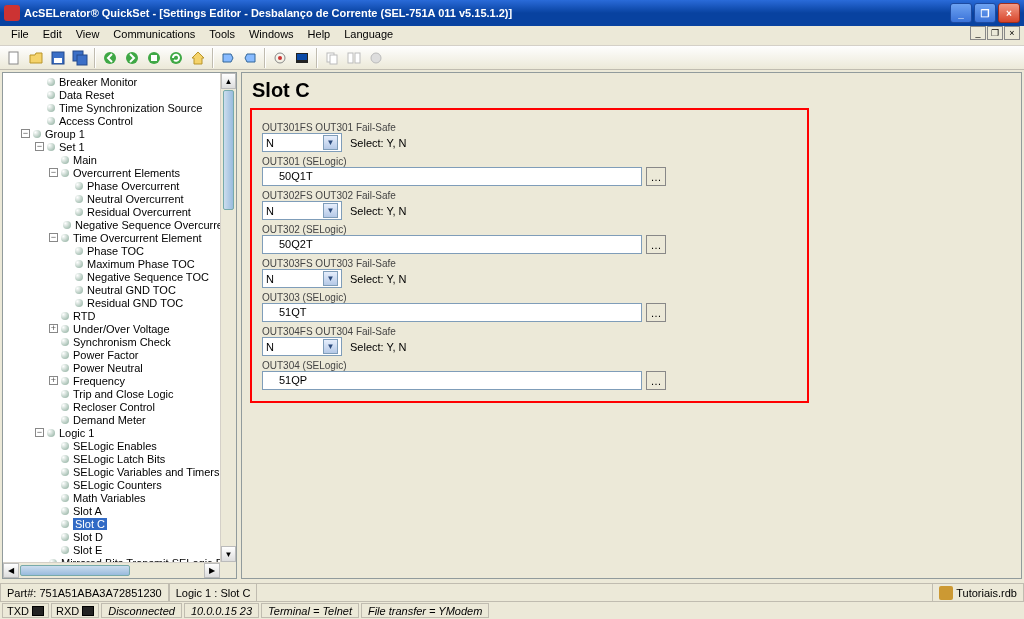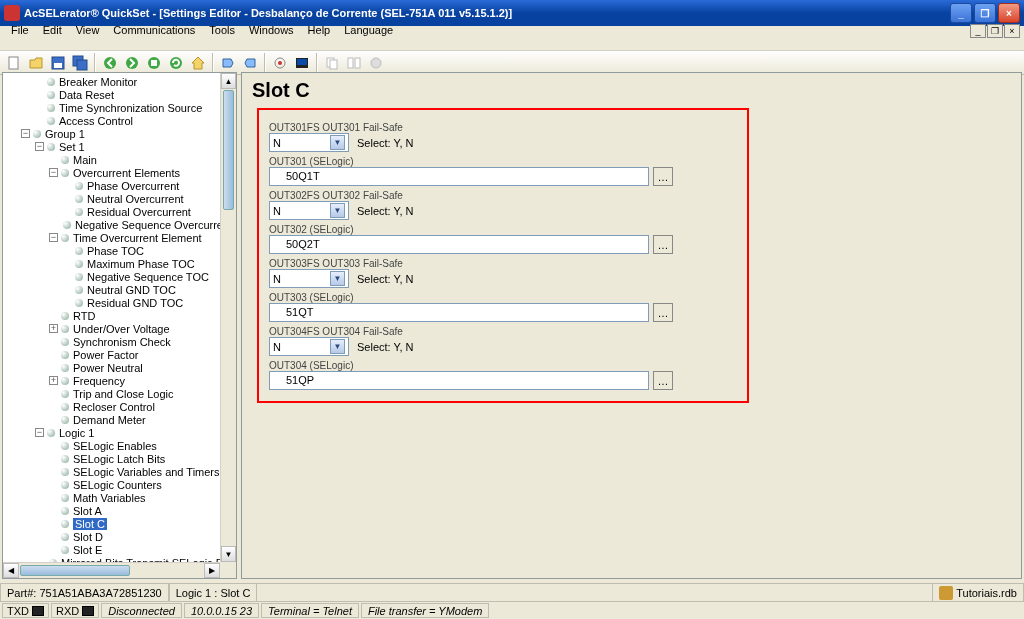--- a/index.html
+++ b/index.html
@@ -7,21 +7,21 @@
 
   
   .titlebar { height:26px; background:linear-gradient(#2a6bd9,#0842a0 50%,#0842a0 100%); color:#fff; display:flex; align-items:center; padding:0 4px; }
   .titlebar .icon { width:16px; height:16px; background:#c33; border-radius:3px; margin-right:4px; position:relative; }
   .titlebar .title { flex:1; font-weight:bold; }
   .winbtns { display:flex; gap:2px; }
   .winbtn { width:22px; height:20px; background:linear-gradient(#6ea3f2,#3a72d8); border:1px solid #1d4aa0; border-radius:3px; display:flex; align-items:center; justify-content:center; color:#fff; font-weight:bold; font-size:10px; }
   .winbtn.close { background:linear-gradient(#f29b86,#d8452b); border-color:#a02e1d; }
 
   
-  .menubar { height:20px; background:#ece9d8; display:flex; align-items:flex-end; padding:12px 4px; border-bottom:1px solid #d4d0c8; }
+  .menubar { height:20px; background:#ece9d8; display:flex; align-items:flex-start; padding:0 4px; border-bottom:1px solid #d4d0c8; }
   .menubar span { padding:2px 7px; cursor:default; }
   .menubar .mdi-btns { margin-left:auto; display:flex; gap:0; }
   .mdi-btn { width:16px; height:14px; border:1px solid #888; background:#ece9d8; margin-left:1px; display:flex; align-items:center; justify-content:center; font-size:9px; }
 
   
   .toolbar { height:24px; background:linear-gradient(#fefefe,#ece9d8); border-bottom:1px solid #c0bcb0; display:flex; align-items:center; padding:0 4px; gap:2px;}
   .tbtn { width:20px; height:20px; display:flex; align-items:center; justify-content:center; border:1px solid transparent; }
   .tbtn svg, .tbtn span { width:16px; height:16px; }
   .tsep { width:2px; height:20px; border-left:1px solid #c0bcb0; border-right:1px solid #fff; margin:0 2px; }
 
@@ -39,21 +39,21 @@
   .tree-corner{ position:absolute; right:0; bottom:0; width:16px; height:16px; background:#ece9d8;}
 
   .node { display:flex; align-items:center; height:13px; white-space:nowrap; cursor:default; }
   .exp { width:9px; height:9px; border:1px solid #888; background:#fff; margin-right:3px; display:flex; align-items:center; justify-content:center; font-size:9px; line-height:1; color:#555; }
   .bullet { width:8px; height:8px; border-radius:50%; background:radial-gradient(circle at 30% 30%,#fff,#8a9); margin-right:4px; flex-shrink:0; }
   .node.sel .lbl { background:#316ac5; color:#fff; padding:0 2px; }
   .ind1{padding-left:14px;} .ind2{padding-left:28px;} .ind3{padding-left:42px;} .ind4{padding-left:56px;}
 
   .content-pane { flex:1; background:#ece9d8; border:1px solid #919b9c; margin:2px; position:relative; overflow:hidden; }
   .content-title { font-size:20px; font-weight:bold; padding:6px 10px 4px 10px; }
-  .redbox { border:2px solid #f00; margin:2px 15px; padding:8px 10px 10px 10px; width:492px; }
+  .redbox { border:2px solid #f00; margin:2px 8px; padding:8px 10px 10px 10px; width:559px; }
   .field-label { color:#444; font-size:10px; margin-top:4px;}
   .row-sel { display:flex; align-items:center; gap:8px; margin-bottom:1px;}
   .selbox { width:80px; height:19px; border:1px solid #7f9db9; background:#fff; display:flex; align-items:center; padding:0 3px; }
   .selbox .arrow { margin-left:auto; width:15px; height:15px; background:linear-gradient(#e6eefc,#b5c9e7); border:1px solid #7f9db9; display:flex; align-items:center; justify-content:center; font-size:8px; color:#2b4a7c;}
   .hint { color:#000; }
   .txtrow { display:flex; align-items:center; gap:4px; margin-bottom:1px;}
   .txt { flex:1; max-width:380px; height:19px; border:1px solid #7f9db9; background:#fff; padding:2px 16px; }
   .dotbtn { width:20px; height:19px; border:1px solid #888; background:#ece9d8; display:flex; align-items:center; justify-content:center; }
 
   

